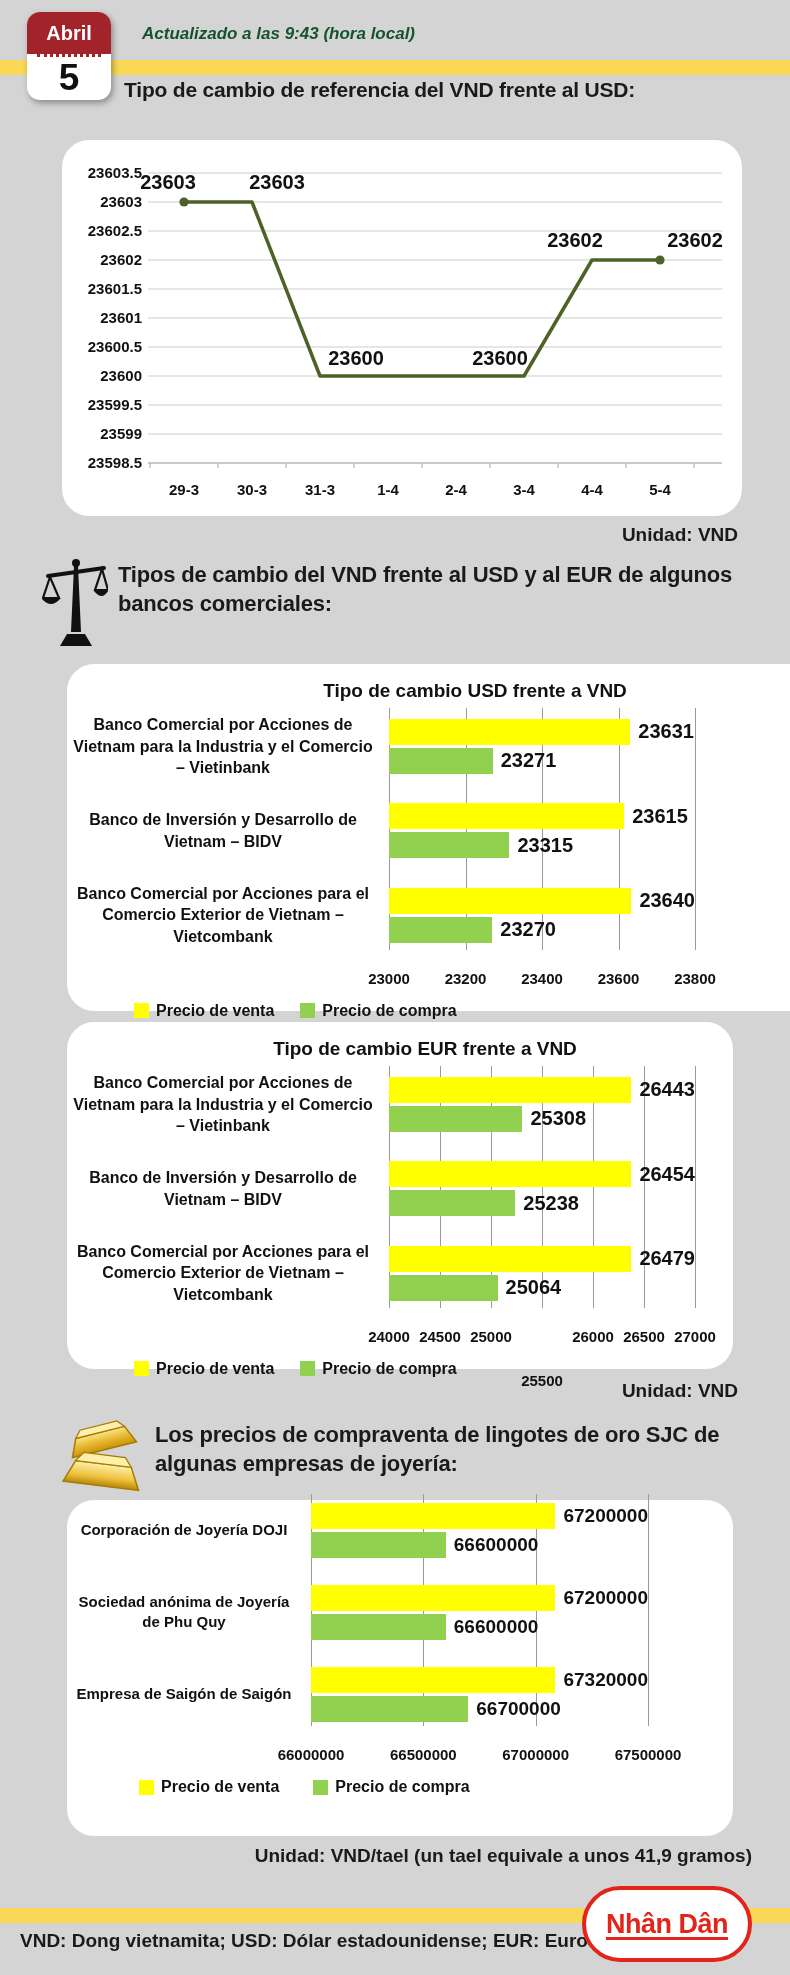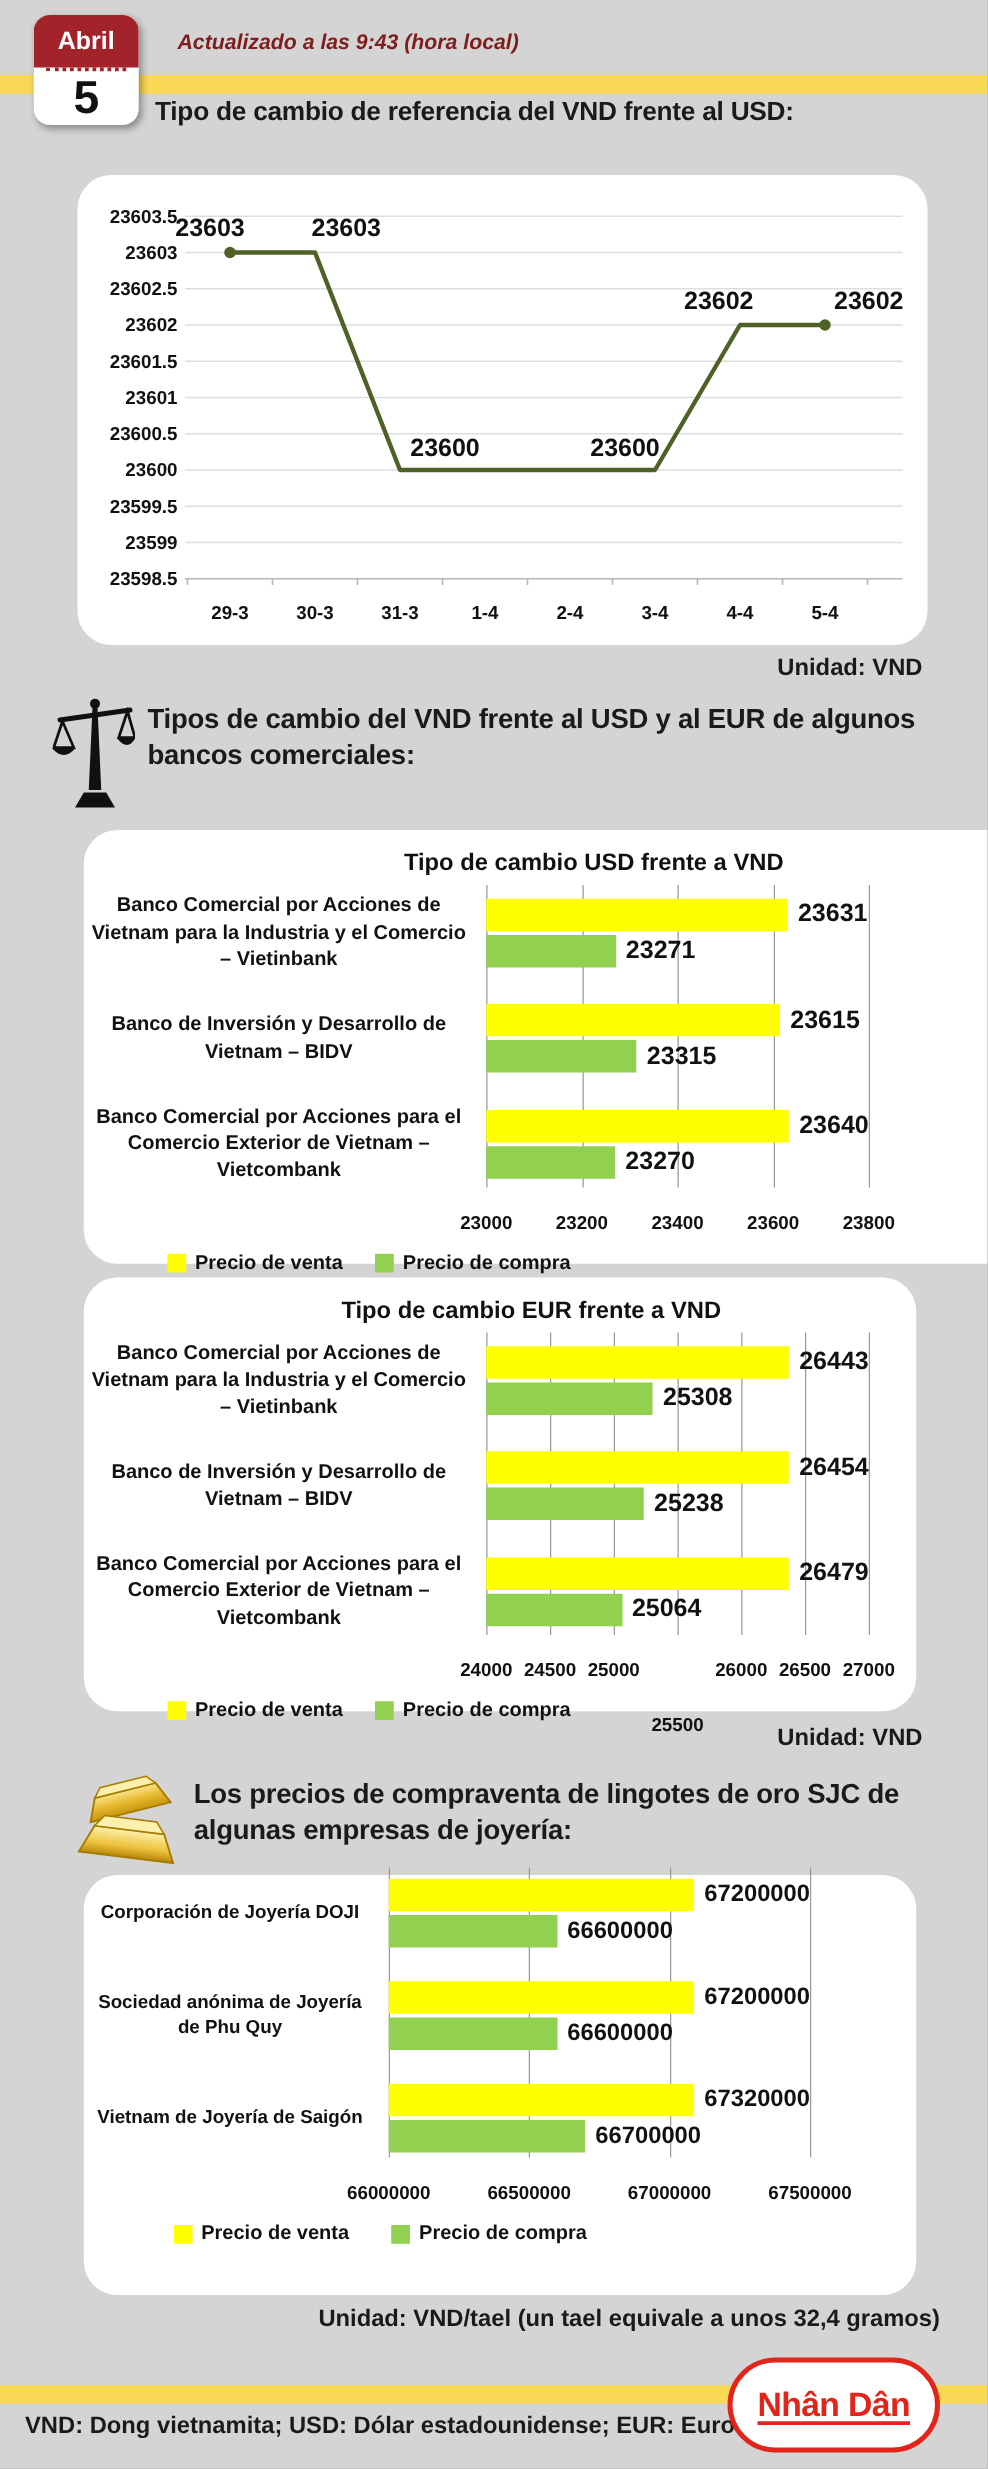--- a/index.html
+++ b/index.html
@@ -8,21 +8,21 @@
 
   
   .stripe{position:absolute;left:0;width:790px;height:15px;background:#f8d855;}
   .stripe.top{top:60px;}
   .stripe.bottom{top:1908px;}
   .calendar{position:absolute;left:27px;top:12px;width:84px;height:88px;border-radius:13px;background:#fff;
     box-shadow:2px 3px 6px rgba(0,0,0,.35);overflow:hidden;z-index:5;}
   .cal-top{height:42px;background:#a2232a;color:#fff;font-weight:700;font-size:20px;display:flex;align-items:center;justify-content:center;}
   .cal-perf{border-top:3px dotted #a2232a;margin:0 10px;}
   .cal-day{height:41px;display:flex;align-items:center;justify-content:center;font-weight:700;font-size:37px;color:#111;}
-  .updated{position:absolute;left:142px;top:24px;font-style:italic;font-weight:700;font-size:17px;color:#7f1d1d;}
+  .updated{position:absolute;left:142px;top:24px;font-style:italic;font-weight:700;font-size:17px;color:#14532d;}
   .title1{position:absolute;left:124px;top:78px;width:640px;font-weight:700;font-size:21px;color:#1a1a1a;letter-spacing:-0.2px;}
 
   
   .panel{position:absolute;background:#fff;border-radius:27px;}
   .panel-line{left:62px;top:140px;width:680px;height:376px;}
   .panel-usd{left:67px;top:664px;width:766px;height:347px;}
   .panel-eur{left:67px;top:1022px;width:666px;height:347px;}
   .panel-gold{left:67px;top:1500px;width:666px;height:336px;}
 
   .unit{position:absolute;font-weight:700;font-size:19px;color:#1a1a1a;white-space:nowrap;}
@@ -343,21 +343,21 @@
               <div class="bc-bar" style="background: rgb(255, 255, 0); width: 80%;"></div>
               <span class="bc-val">67200000</span>
             </div>
             <div class="bc-row">
               <div class="bc-bar" style="background: rgb(146, 208, 80); width: 40%;"></div>
               <span class="bc-val">66600000</span>
             </div>
           </div>
         </div>
         <div class="bc-group">
-          <div class="bc-cat">Vietnam de Joyería de Saigón</div>
+          <div class="bc-cat">Empresa de Saigón de Saigón</div>
           <div class="bc-bars">
             <div class="bc-row">
               <div class="bc-bar" style="background: rgb(255, 255, 0); width: 88%;"></div>
               <span class="bc-val">67320000</span>
             </div>
             <div class="bc-row">
               <div class="bc-bar" style="background: rgb(146, 208, 80); width: 46.6667%;"></div>
               <span class="bc-val">66700000</span>
             </div>
           </div>
@@ -373,21 +373,21 @@
         <div class="item">
           <span class="sw" style="background: rgb(255, 255, 0);"></span>
           <span>Precio de venta</span>
         </div>
         <div class="item">
           <span class="sw" style="background: rgb(146, 208, 80);"></span>
           <span>Precio de compra</span>
         </div>
       </div>
     </div>
-  <div class="unit unit3">Unidad: VND/tael (un tael equivale a unos 32,4 gramos)</div>
+  <div class="unit unit3">Unidad: VND/tael (un tael equivale a unos 41,9 gramos)</div>
 
   <div class="stripe bottom"></div>
   <div class="logo">
     <span>Nhân Dân</span>
   </div>
   <div class="footer-text">VND: Dong vietnamita; USD: Dólar estadounidense; EUR: Euro</div>
 
 </div>
 
 </body></html>

